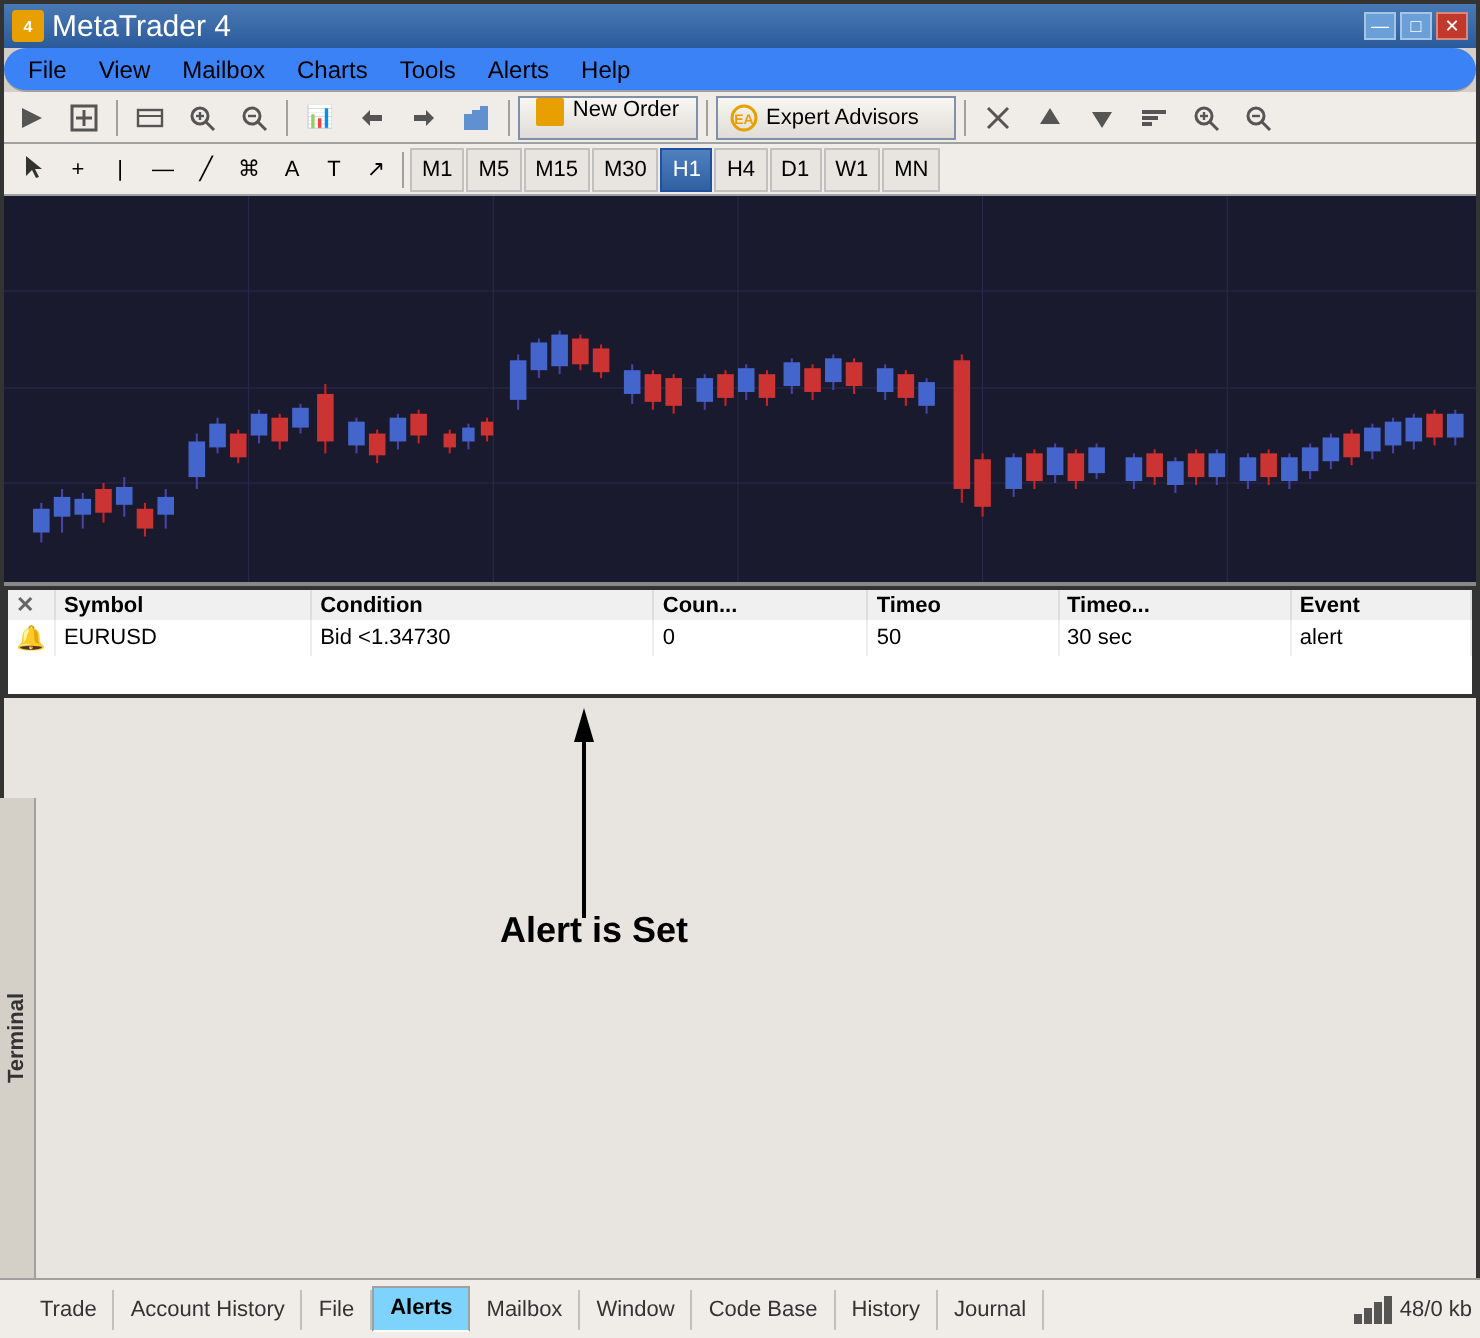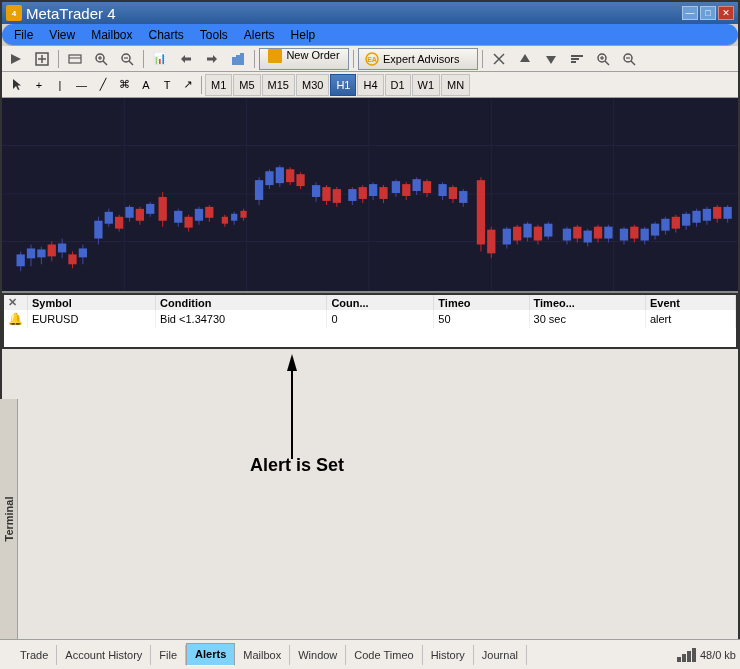--- a/index.html
+++ b/index.html
@@ -662,21 +662,21 @@
     </div>
 
     <div class="status-bar">
       <div class="status-tabs">
         <div class="status-tab">Trade</div>
         <div class="status-tab">Account History</div>
         <div class="status-tab">File</div>
         <div class="status-tab active">Alerts</div>
         <div class="status-tab">Mailbox</div>
         <div class="status-tab">Window</div>
-        <div class="status-tab">Code Timeo</div>
+        <div class="status-tab">Code Base</div>
         <div class="status-tab">History</div>
         <div class="status-tab">Journal</div>
       </div>
       <div class="status-right">
 
         <svg width="20" height="16" viewBox="0 0 20 16">
           <rect x="1" y="10" width="4" height="5" fill="#555"></rect>
           <rect x="6" y="7" width="4" height="8" fill="#555"></rect>
           <rect x="11" y="4" width="4" height="11" fill="#555"></rect>
           <rect x="16" y="1" width="4" height="14" fill="#555"></rect>

